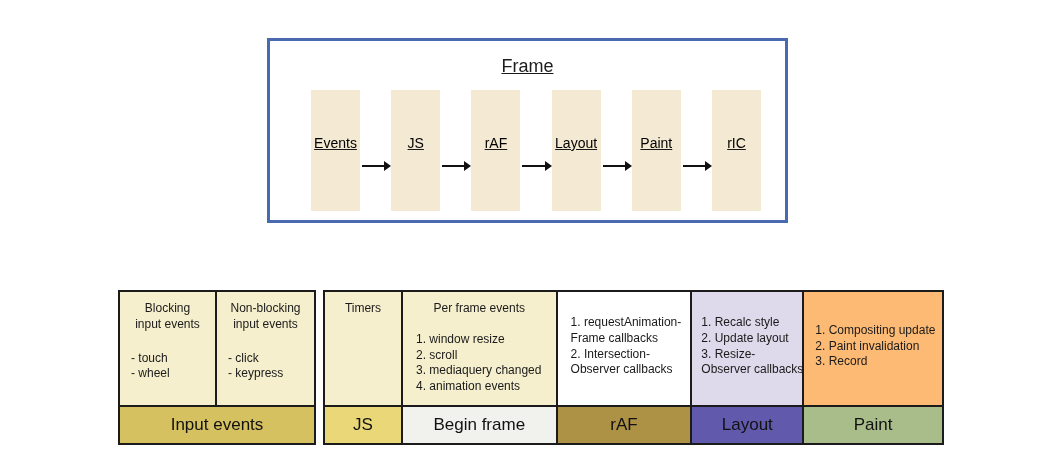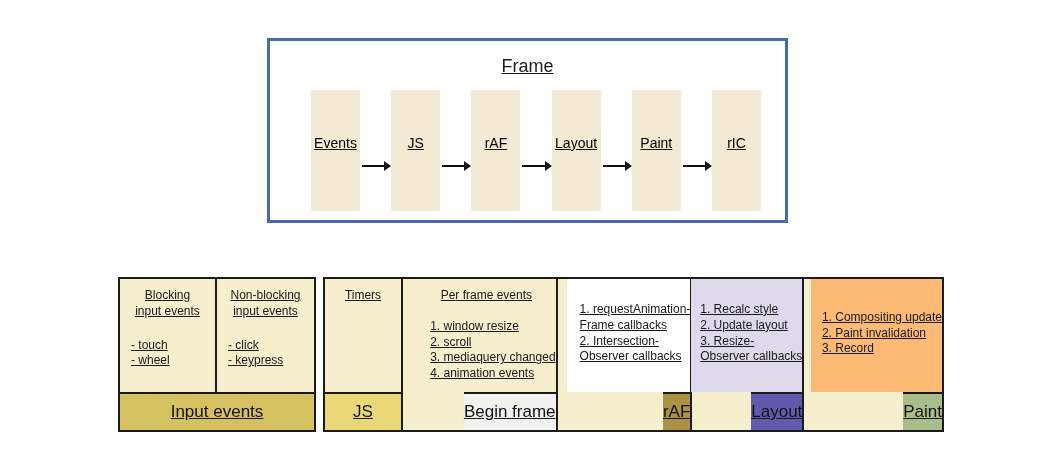--- a/index.html
+++ b/index.html
@@ -33,23 +33,23 @@
     height: 2px; background: #111;
   }
   .arrow::after {
     content: ""; position: absolute; right: 0; top: 71px;
     border-left: 7px solid #111;
     border-top: 5px solid transparent; border-bottom: 5px solid transparent;
   }
 
   
   .tbl {
-    position: absolute; top: 277px; height: 155px;
+    position: absolute; top: 290px; height: 155px;
     border: 2px solid #1b1b1b; box-sizing: border-box; background: #f5efcd;
-    display: flex; flex-direction: column; text-decoration: underline;
+    display: flex; flex-direction: column;
   }
   .tbl-cells { flex: 1; display: flex; min-height: 0; }
   .cell { box-sizing: border-box; overflow: hidden; }
   .cell.cream    { background: #f5efcd; }
   .cell.raf-bg   { background: #ffffff; }
   .cell.lav-bg   { background: #dedaec; }
   .cell.green-bg { background: #fdba74; }
   .divider-r { border-right: 2px solid #1b1b1b; }
 
   .tbl-label {
@@ -69,21 +69,21 @@
     font-size: 12px; line-height: 1.32; white-space: pre;
   }
   .cell-items {
     margin-top: 18px; padding-left: 11px; text-align: left;
     font-size: 12px; line-height: 1.32; white-space: pre;
   }
   .cell.vcenter { display: flex; align-items: center; }
   .cell.vcenter .cell-items { margin-top: -4px; }
 
   
-  .col { display: flex; flex-direction: column; box-sizing: border-box; align-items: flex-end; }
+  .col { display: flex; flex-direction: column; box-sizing: border-box; }
   .col .cell { flex: 1; }
   .col-begin  { width: 156px; }
   .col-raf    { width: 136px; }
   .col-layout { width: 112px; }
   .col-paint  { width: 139px; }
   .col-begin .cell-items { margin-top: 15px; padding-left: 13px; }
   .col-raf .cell-items    { padding-left: 13px; }
   .col-layout .cell-items { padding-left: 9px; }
   .col-paint .cell-items  { padding-left: 11px; }
 </style>

